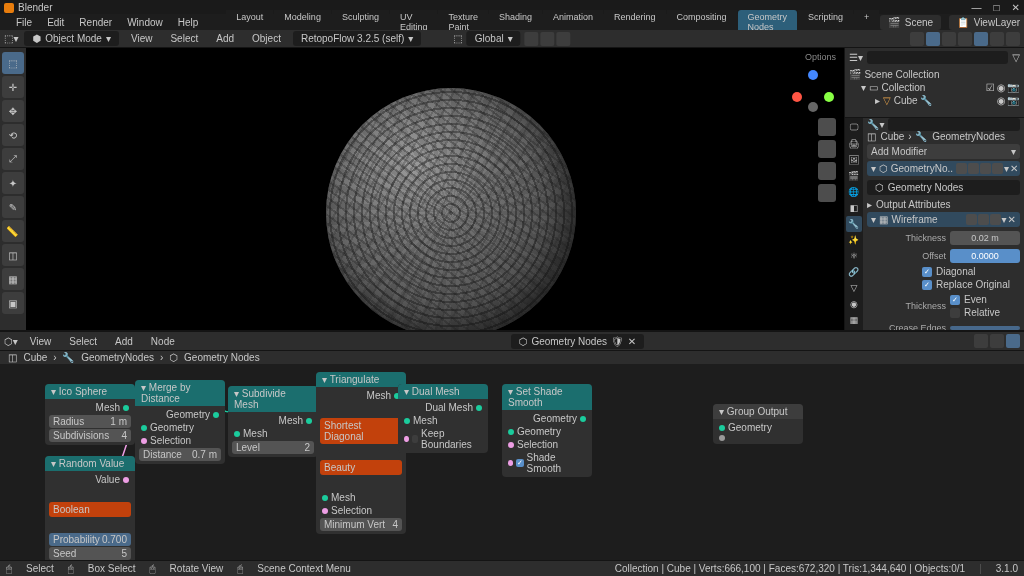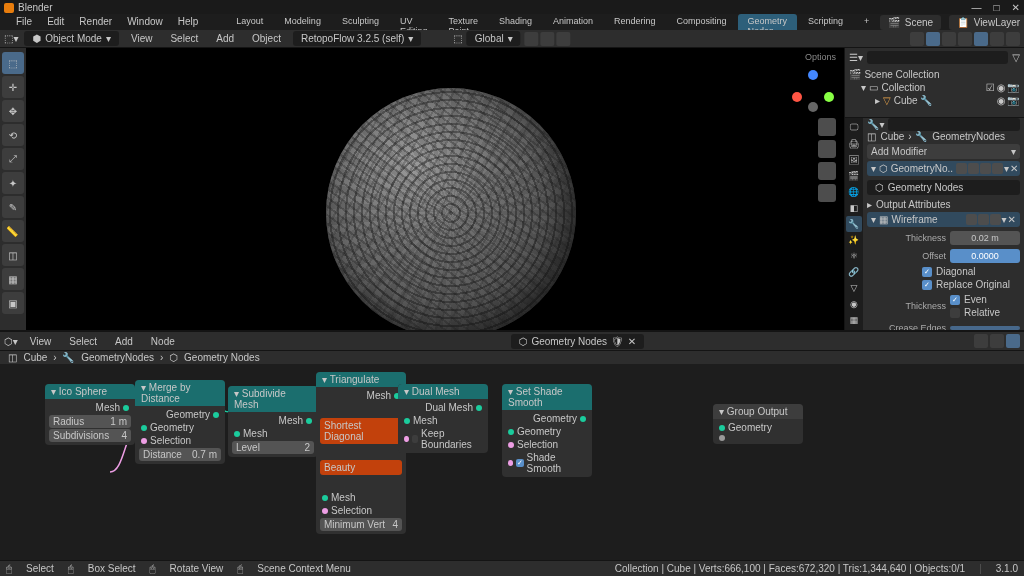--- a/index.html
+++ b/index.html
@@ -1,21 +1,21 @@
 <!DOCTYPE html>
 <html><head>
 <meta charset="utf-8">
 <style>
 *{margin:0;padding:0;box-sizing:border-box;font-family:-apple-system,BlinkMacSystemFont,sans-serif;font-size:10px;color:#c7c7c7;user-select:none}
 body{background:#1d1d1d;width:1024px;height:576px;overflow:hidden;display:flex;flex-direction:column}
 .titlebar{background:#1a1a1a;height:14px;display:flex;align-items:center;padding:0 4px;justify-content:space-between}
 .titlebar-left{display:flex;align-items:flex-end;gap:4px}
 .logo{width:10px;height:10px;background:#e87d0d;border-radius:2px}
 .win-btns{display:flex;gap:12px;color:#888}
-.menubar{background:#1d1d1d;height:16px;display:flex;gap:1px}
+.menubar{background:#1d1d1d;height:16px;display:flex;align-items:center;gap:1px}
 .bicon{width:12px;height:12px;background:#e87d0d;border-radius:2px;margin:0 4px}
 .menu-item{padding:2px 7px;cursor:pointer}
 .workspace-tabs{display:flex;margin-left:20px;gap:1px}
 .ws-tab{padding:2px 10px;background:#1d1d1d;cursor:pointer;font-size:9px}
 .ws-tab.active{background:#2d5f7a;border-radius:3px 3px 0 0}
 .topbar-right{margin-left:auto;display:flex;align-items:center;gap:8px;padding-right:6px}
 .scene-sel{background:#2d2d2d;padding:2px 8px;border-radius:3px;display:flex;align-items:center;gap:4px}
 .toolbar{background:#2d2d2d;height:18px;display:flex;align-items:center;padding:0 4px;gap:6px;border-bottom:1px solid #141414}
 .mode-sel{background:#1d1d1d;padding:2px 8px;border-radius:3px;display:flex;align-items:center;gap:4px}
 .tb-btn{padding:2px 6px;cursor:pointer}
@@ -406,20 +406,38 @@
             <span>Radius</span>
             <span>1 m</span>
           </div>
         <div class="node-field">
             <span>Subdivisions</span>
             <span>4</span>
           </div>
       </div>
     </div>
 
+    <div class="node" style="top:92px;left:45px;width:66px">
+      <div class="node-hdr"><span>▾ </span><span>Random Value</span></div>
+      <div class="node-body">
+        <div class="node-row" style="justify-content:flex-end">
+            <span>Value</span>
+            <span class="sock pink"></span>
+          </div>
+        <div class="node-sel"><span>Boolean</span></div>
+        <div class="node-field" style="background:#4a6a8a">
+            <span>Probability</span>
+            <span>0.700</span>
+          </div>
+        <div class="node-field">
+            <span>Seed</span>
+            <span>5</span>
+          </div>
+      </div>
+    </div>
 
     <div class="node" style="top:16px;left:135px;width:66px">
       <div class="node-hdr"><span>▾ </span><span>Merge by Distance</span></div>
       <div class="node-body">
         <div class="node-row" style="justify-content:flex-end">
             <span>Geometry</span>
             <span class="sock"></span>
           </div>
         <div class="node-row">
             <span class="sock"></span>

